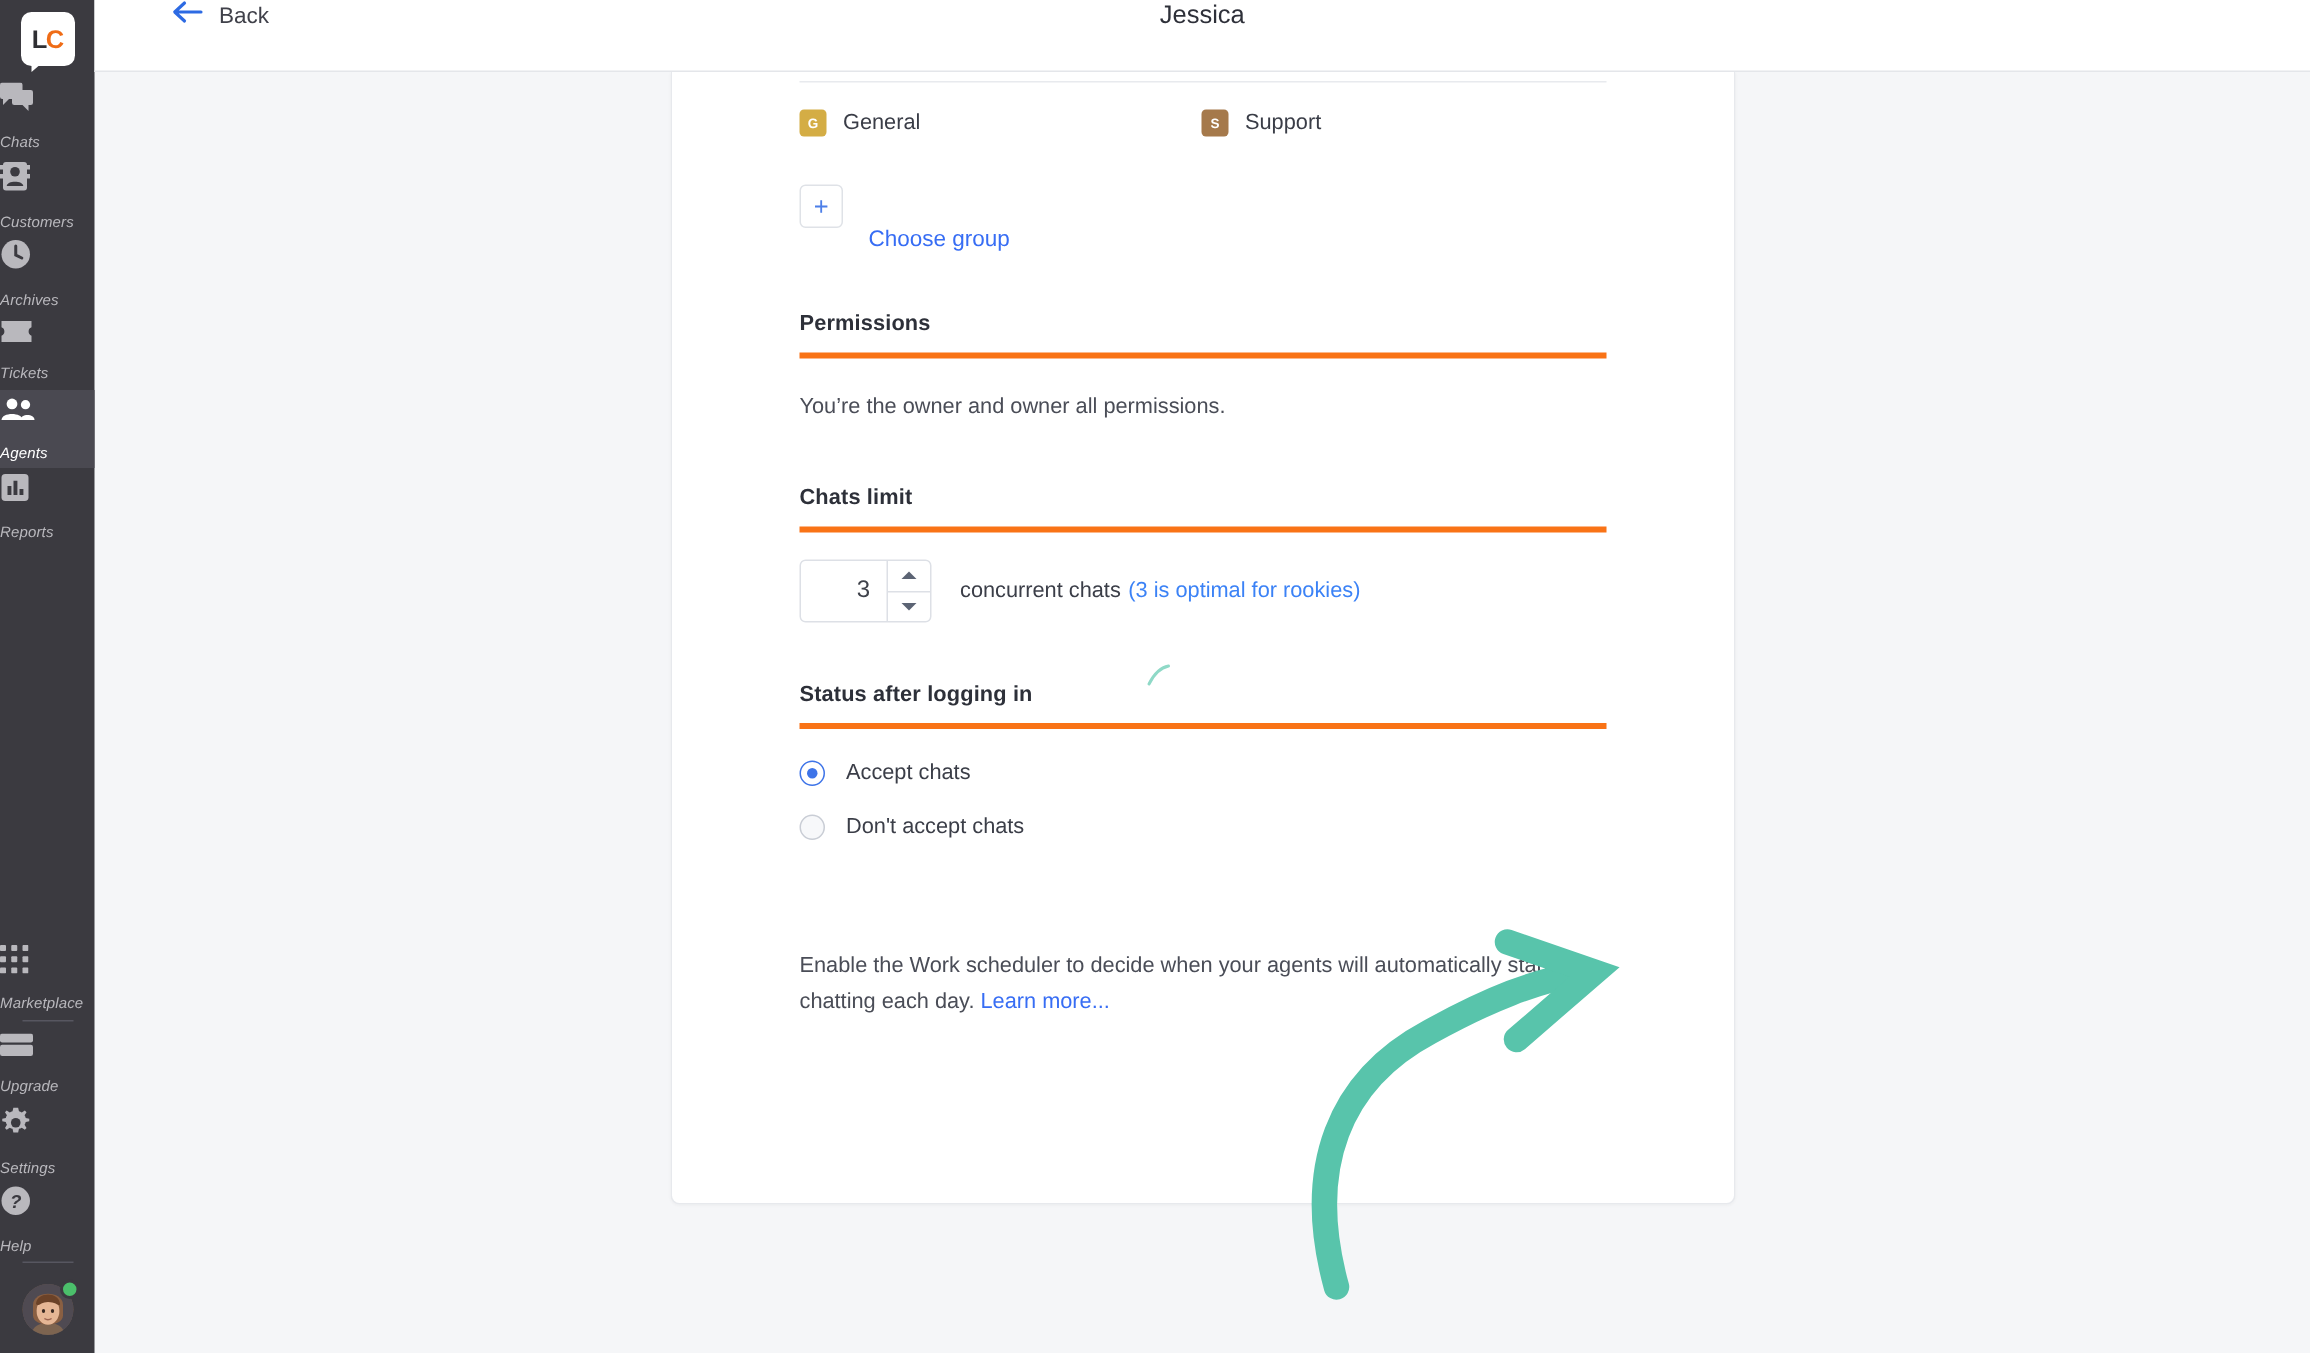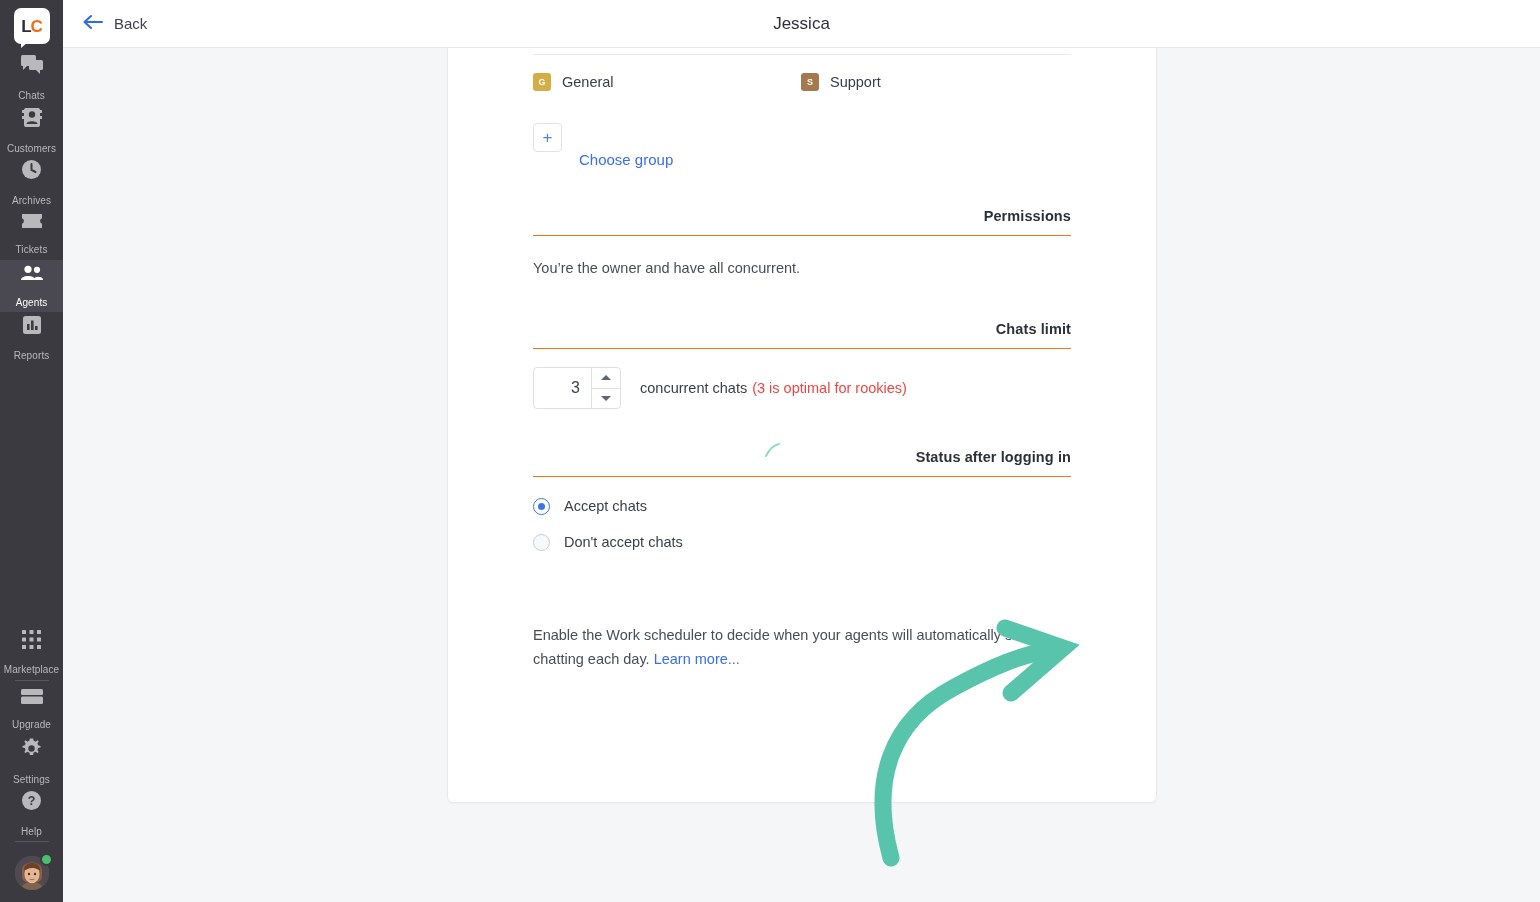--- a/index.html
+++ b/index.html
@@ -29,22 +29,22 @@
   .logo .l { color: #2f2f33; }
   .logo .c { color: #ef6c16; }
   .logo:after {
     content: ""; position: absolute; bottom: -4px; left: 7px;
     width: 0; height: 0;
     border-left: 7px solid #fff;
     border-bottom: 6px solid transparent;
   }
   .nav-item {
     width: 63px; height: 52px;
-    display: flex; flex-direction: column; align-items: center; justify-content: center;
-    cursor: pointer; gap: 15px;
+    display: flex; flex-direction: column; justify-content: center;
+    cursor: pointer; gap: 15px; font-style: italic;
   }
   .nav-item.active { background: #4a4951; }
   .nav-item .ico { display: block; line-height: 0; }
   .nav-item .lbl { font-size: 10px; color: #b9b8bd; letter-spacing: .1px; }
   .nav-item.active .lbl { color: #fff; }
   .sidebar .spacer { flex: 1 1 auto; }
   .sidebar .divider { width: 34px; height: 1px; background: #575660; margin: 2px 0; }
   .avatar-wrap {
     width: 63px; height: 58px; display: flex; align-items: center; justify-content: center;
     position: relative; cursor: pointer;
@@ -57,21 +57,21 @@
   .status-dot {
     position: absolute; top: 9px; right: 10px;
     width: 13px; height: 13px; border-radius: 50%;
     background: #4bbf6b; border: 2px solid #3b3a40;
   }
 
   
   .main { flex: 1 1 auto; height: 902px; display: flex; flex-direction: column; background: #f5f6f8; }
   .topbar {
     height: 48px; background: #fff; border-bottom: 1px solid #e4e6ea;
-    display: flex; align-items: center; position: relative; flex: 0 0 48px;
+    display: flex; align-items: flex-start; position: relative; flex: 0 0 48px; padding-left: 32px;
   }
   .back-btn {
     display: flex; align-items: center; gap: 10px;
     margin-left: 19px; cursor: pointer;
   }
   .back-btn .lbl { font-size: 15px; color: #40414a; }
   .page-title {
     position: absolute; left: 0; right: 0; text-align: center;
     font-size: 17px; color: #2e3039; pointer-events: none;
   }
@@ -103,22 +103,22 @@
   .choose-row { display: flex; align-items: center; gap: 17px; margin-top: 16px; }
   .plus-box {
     width: 29px; height: 29px; border: 1px solid #dfe2e7; border-radius: 4px;
     display: flex; align-items: center; justify-content: center;
     color: #4d7fe8; font-size: 17px; line-height: 1; background: #fff; cursor: pointer;
   }
   .choose-link { font-size: 15px; color: #376df4; cursor: pointer; margin-top: 44px; }
 
   .section { margin-top: 40px; }
   .section-head {
-    display: flex; align-items: center; justify-content: flex-end;
-    padding-bottom: 11px; border-bottom: 1px solid #f97316;
+    display: flex; align-items: center; justify-content: flex-start;
+    padding-bottom: 11px; border-bottom: 4px solid #f97316;
   }
   .section-title { font-size: 14.5px; font-weight: bold; color: #2d3039; letter-spacing: .1px; }
 
   .section-body { padding-top: 21px; }
   .body-text { font-size: 14.5px; color: #4a4d57; line-height: 1.65; }
   .body-text a { color: #376df4; text-decoration: none; cursor: pointer; }
 
   
   .limit-row { display: flex; align-items: center; gap: 19px; padding-top: 18px; }
   .stepper { display: flex; border: 1px solid #dde0e6; border-radius: 4px; height: 42px; width: 88px; background: #fff; }
@@ -127,21 +127,21 @@
     padding-right: 11px; font-size: 16px; color: #3f424b;
   }
   .stepper .arrows { width: 29px; border-left: 1px solid #dde0e6; display: flex; flex-direction: column; }
   .stepper .arw {
     flex: 1 1 50%; display: flex; align-items: center; justify-content: center; cursor: pointer;
   }
   .stepper .arw + .arw { border-top: 1px solid #dde0e6; }
   .tri-up { width:0;height:0;border-left:5px solid transparent;border-right:5px solid transparent;border-bottom:5px solid #5c6474; }
   .tri-dn { width:0;height:0;border-left:5px solid transparent;border-right:5px solid transparent;border-top:5px solid #5c6474; }
   .limit-text { font-size: 14.5px; color: #3b3e48; }
-  .limit-hint { font-size: 14.5px; color: #ef4444; margin-left: 5px; }
+  .limit-hint { font-size: 14.5px; color: #3b82f6; margin-left: 5px; }
 
   
   .radio-row { display: flex; align-items: flex-start; gap: 14px; margin-bottom: 19px; cursor: pointer; }
   .radio {
     width: 17px; height: 17px; border-radius: 50%;
     border: 1px solid #c9cdd5; background: #f7f8fa;
     display: flex; align-items: center; justify-content: center; flex: 0 0 17px;
   }
   .radio.on { border: 1px solid #3e74e8; background: #fff; }
   .radio.on:after { content:""; width: 7px; height: 7px; border-radius: 50%; background: #3e74e8; }
@@ -352,21 +352,21 @@
               <span>+</span>
             </div>
             <span class="choose-link">Choose group</span>
           </div>
 
           <div class="section">
             <div class="section-head">
               <span class="section-title">Permissions</span>
             </div>
             <div class="section-body">
-              <div class="body-text">You’re the owner and have all concurrent.</div>
+              <div class="body-text">You’re the owner and owner all permissions.</div>
             </div>
           </div>
 
           <div class="section">
             <div class="section-head">
               <span class="section-title">Chats limit</span>
             </div>
             <div class="limit-row">
               <div class="stepper">
                 <div class="num">3</div>

